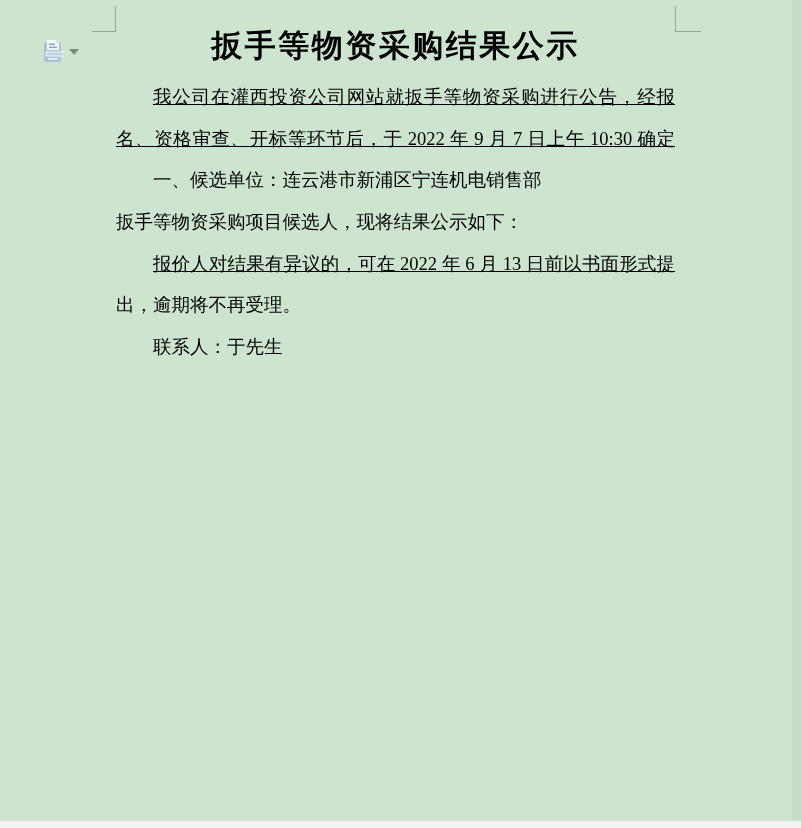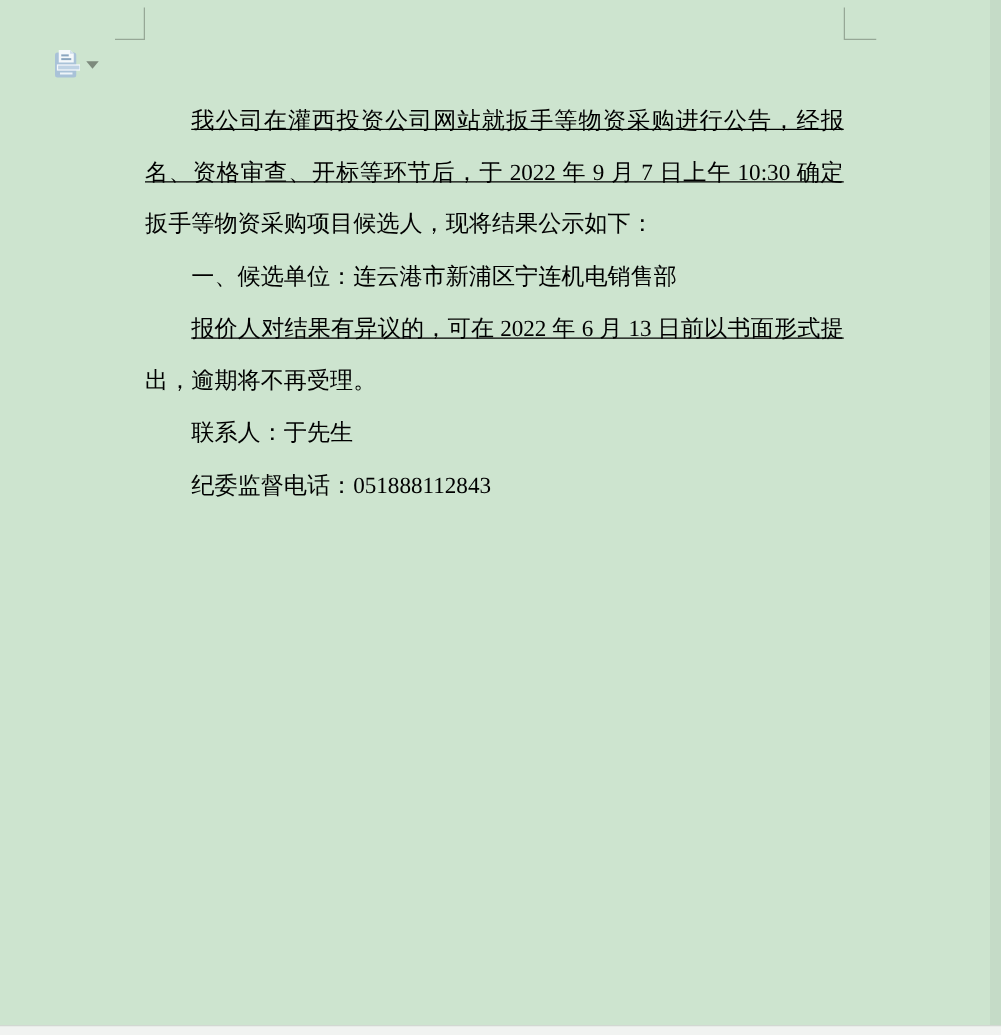--- a/index.html
+++ b/index.html
@@ -100,26 +100,26 @@
         <polygon points="12,0 15,3 12,3" fill="#cfdeec"></polygon>
         <rect x="5" y="3.5" width="6" height="1.6" fill="#8aa5bf"></rect>
         <rect x="5" y="6.5" width="8" height="1.6" fill="#8aa5bf"></rect>
         <rect x="2" y="12" width="18" height="4" fill="#bed2e4" stroke="#f4f8fb" stroke-width="1"></rect>
         <rect x="4" y="18" width="10" height="1.6" fill="#eef4f9"></rect>
       </svg>
     </span>
     <span class="paste-arrow"></span>
   </button>
 
+  <h1 class="doc-title">扳手等物资采购结果公示</h1>
   <div class="doc-body" id="doc-body">
       <div class="line indent justify">我公司在灌西投资公司网站就扳手等物资采购进行公告，经报</div>
       <div class="line justify">名、资格审查、开标等环节后，于 2022 年 9 月 7 日上午 10:30 确定</div>
+      <div class="line indent">一、候选单位：连云港市新浦区宁连机电销售部</div>
       <div class="line">扳手等物资采购项目候选人，现将结果公示如下：</div>
-      <div class="line indent">一、候选单位：连云港市新浦区宁连机电销售部</div>
       <div class="line indent justify">报价人对结果有异议的，可在 2022 年 6 月 13 日前以书面形式提</div>
       <div class="line">出，逾期将不再受理。</div>
       <div class="line indent">联系人：于先生</div>
-      <div class="line indent">纪委监督电话：051888112843</div>
     </div>
 
   <div class="right-band"></div>
   <div class="bottom-strip"></div>
 </div>
 
 </body></html>

